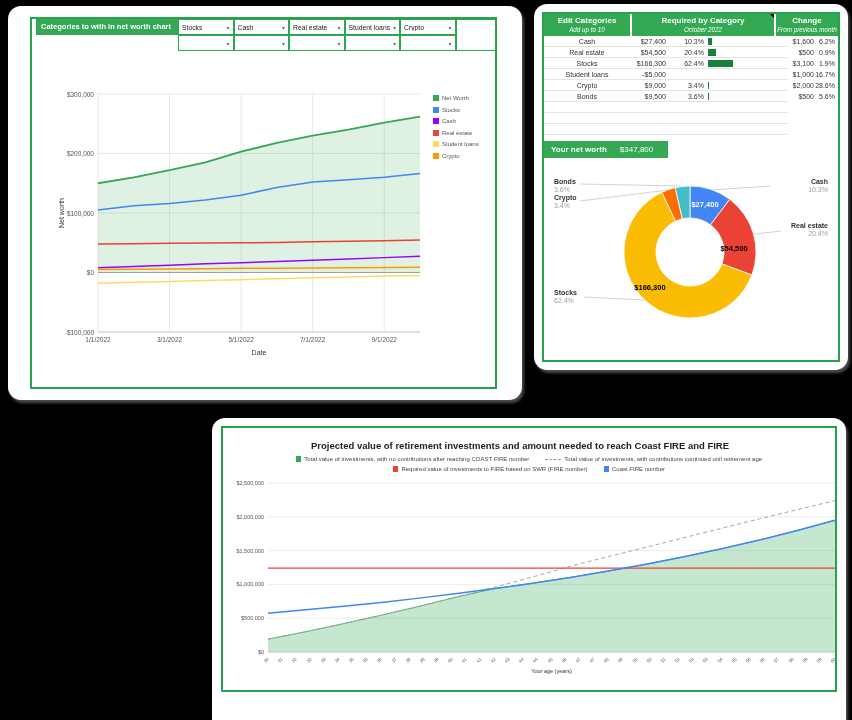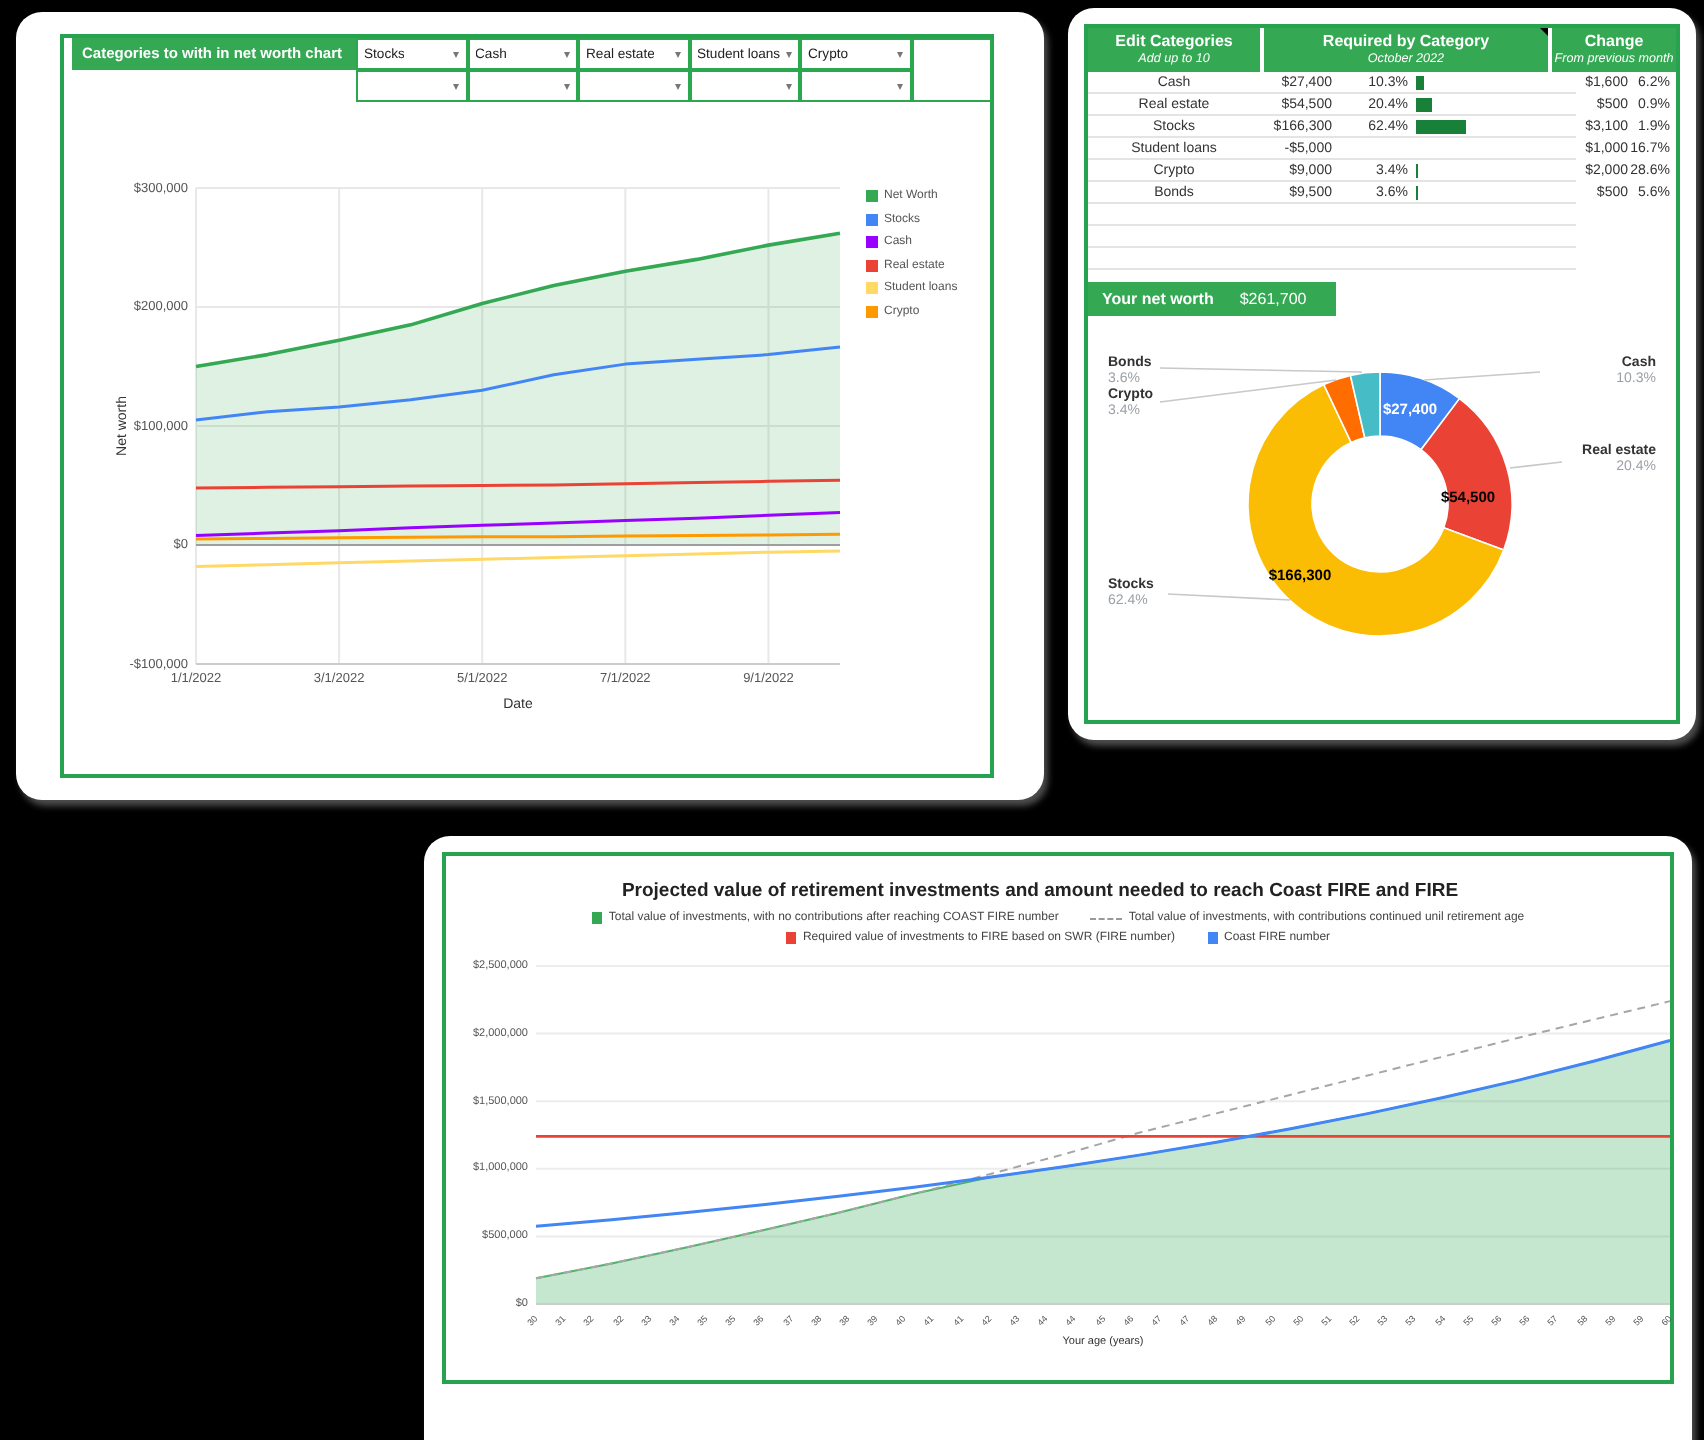--- a/index.html
+++ b/index.html
@@ -320,21 +320,21 @@
             <div class="t-barc"></div>
             <div class="t-gap"></div>
             <div class="t-chg"></div>
             <div class="t-chgp"></div>
           </div>
         </div>
     </div>
 
     <div class="nw-bar">
       <span class="nw-label">Your net worth</span>
-      <span class="nw-value">$261,700</span>
+      <span class="nw-value">$347,800</span>
     </div>
 
     <svg class="layer" width="314" height="366">
         <path d="M 156.00 182.00 A 66 66 0 0 1 195.76 195.32 L 176.48 220.86 A 34 34 0 0 0 156.00 214.00 Z" fill="#4285F4" stroke="#fff" stroke-width="0.8"></path>
         <path d="M 195.76 195.32 A 66 66 0 0 1 217.86 271.02 L 187.87 259.86 A 34 34 0 0 0 176.48 220.86 Z" fill="#EA4335" stroke="#fff" stroke-width="0.8"></path>
         <path d="M 217.86 271.02 A 66 66 0 1 1 127.92 188.27 L 141.54 217.23 A 34 34 0 1 0 187.87 259.86 Z" fill="#FBBC04" stroke="#fff" stroke-width="0.8"></path>
         <path d="M 127.92 188.27 A 66 66 0 0 1 141.21 183.68 L 148.38 214.86 A 34 34 0 0 0 141.54 217.23 Z" fill="#FF6D01" stroke="#fff" stroke-width="0.8"></path>
         <path d="M 141.21 183.68 A 66 66 0 0 1 156.00 182.00 L 156.00 214.00 A 34 34 0 0 0 148.38 214.86 Z" fill="#46BDC6" stroke="#fff" stroke-width="0.8"></path>
         <line x1="236" y1="182" x2="178" y2="186" stroke="#c8c8c8" stroke-width="0.8"></line>
         <line x1="247" y1="227" x2="221" y2="230" stroke="#c8c8c8" stroke-width="0.8"></line>

